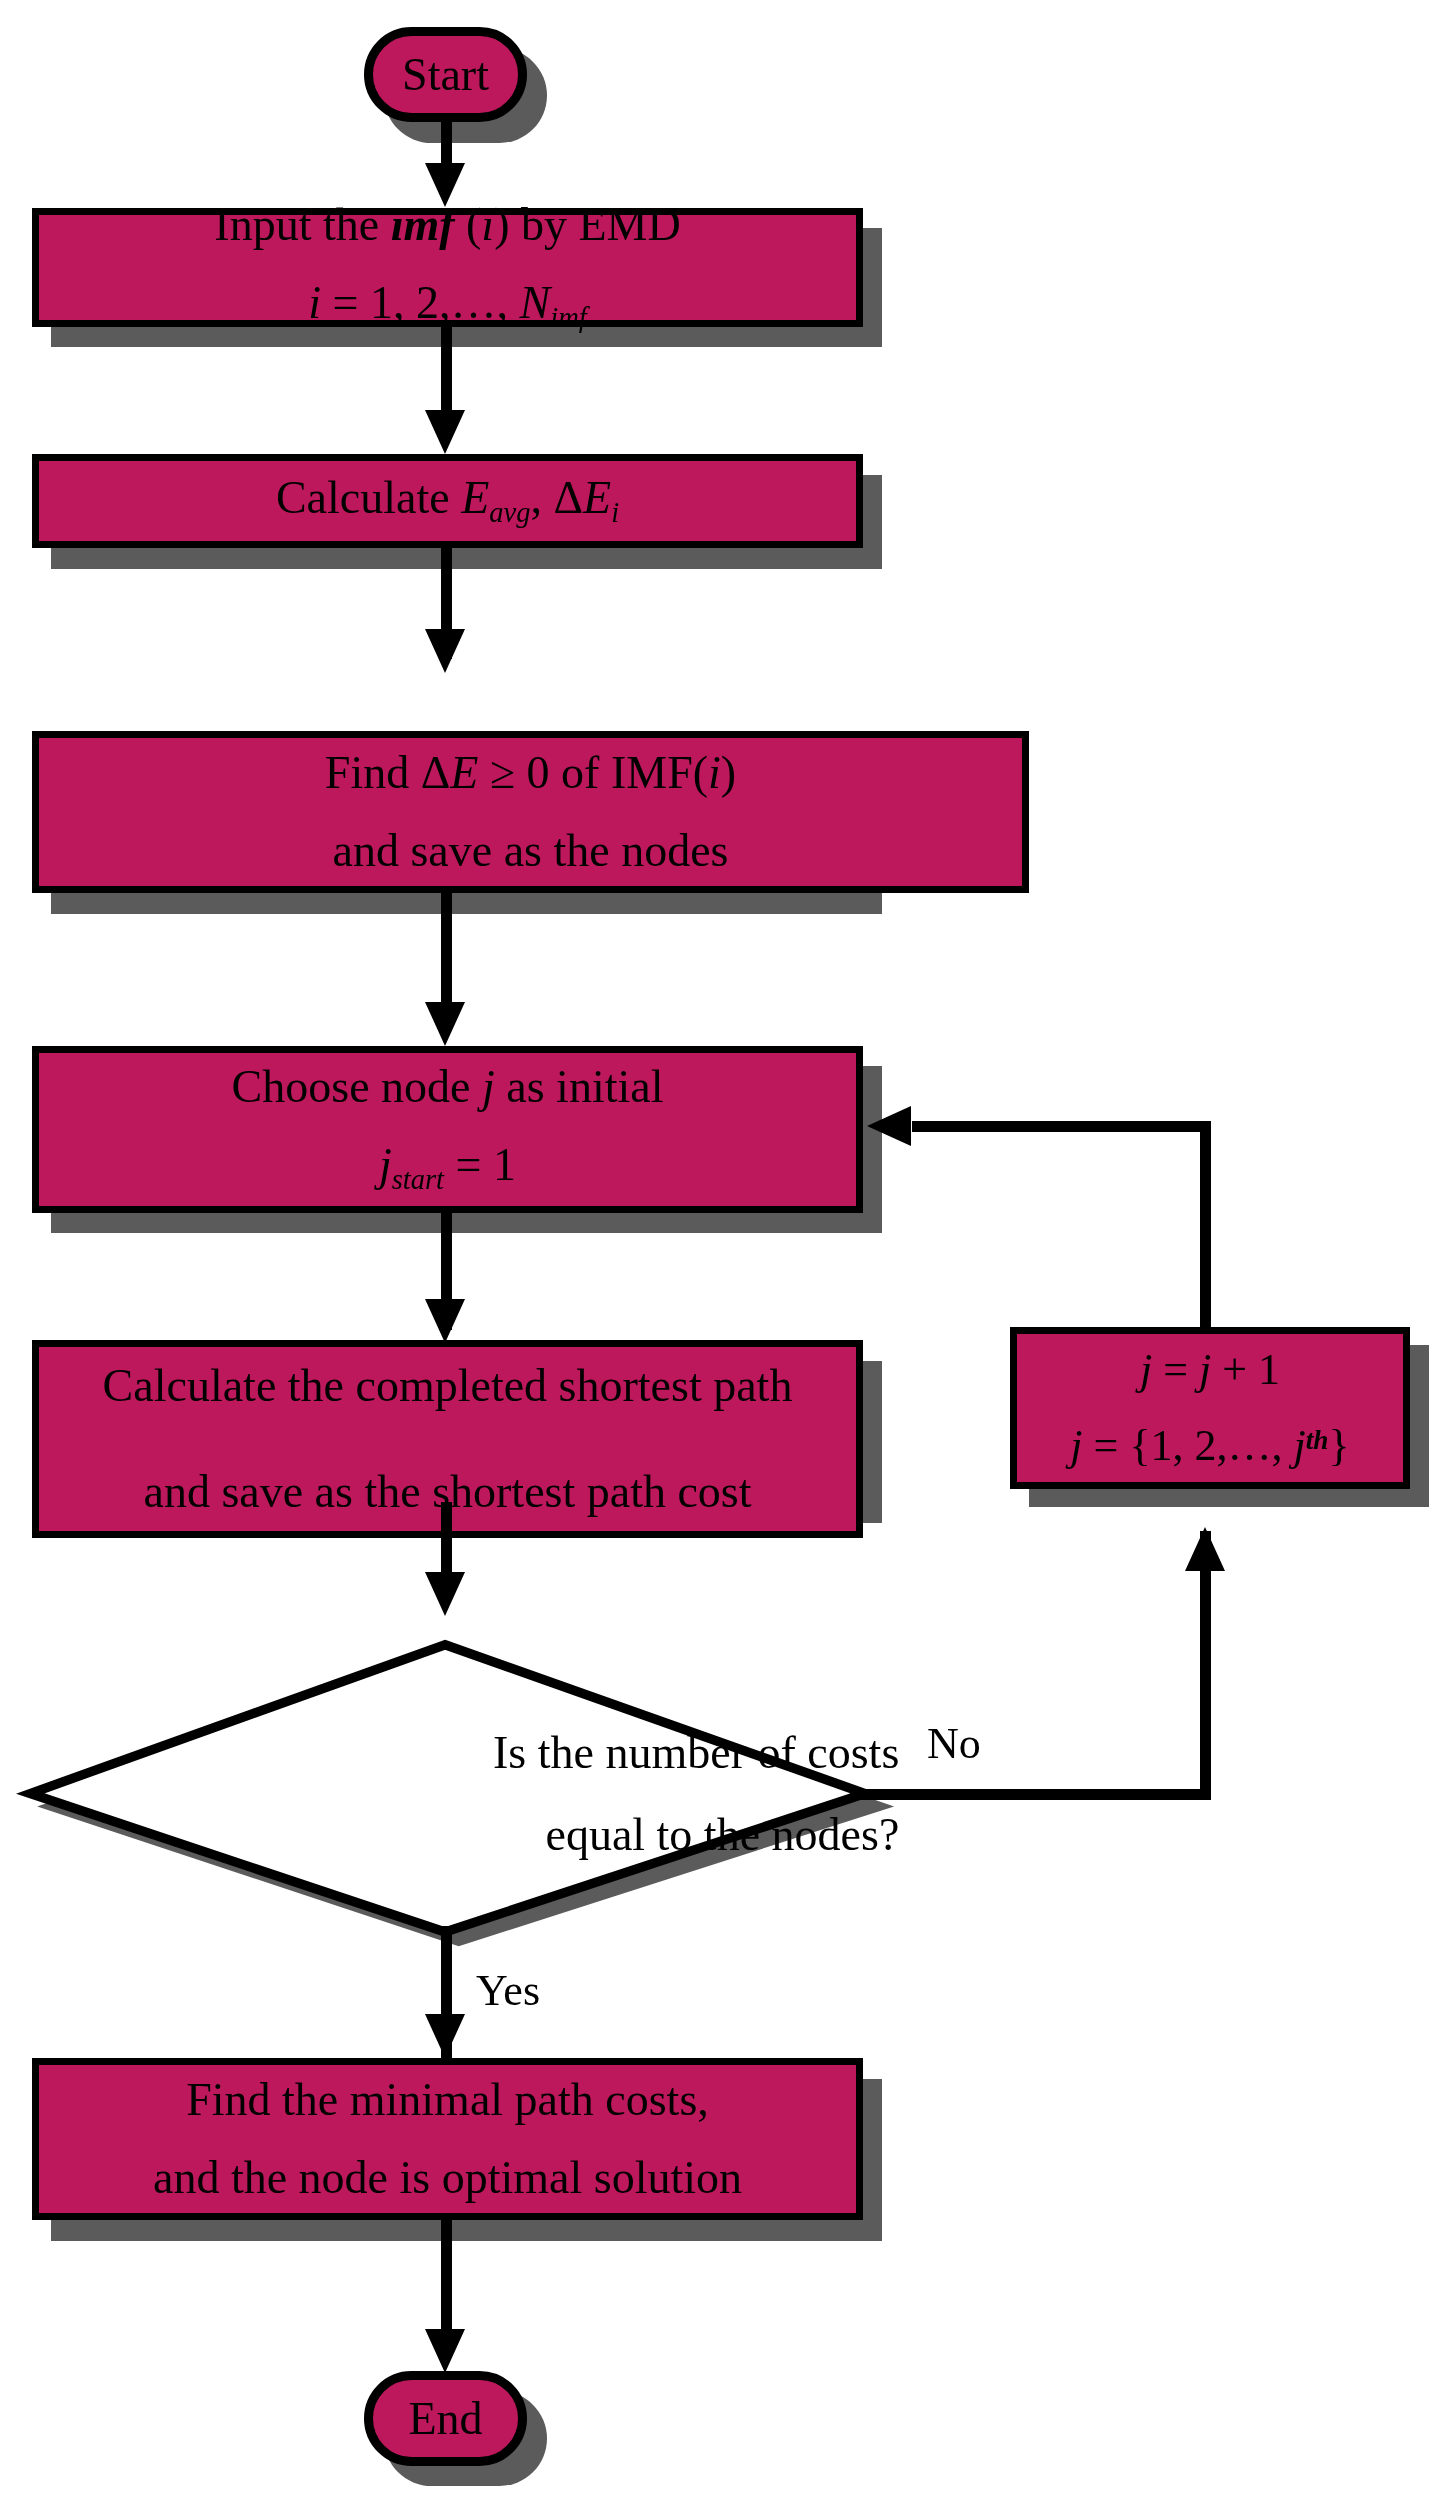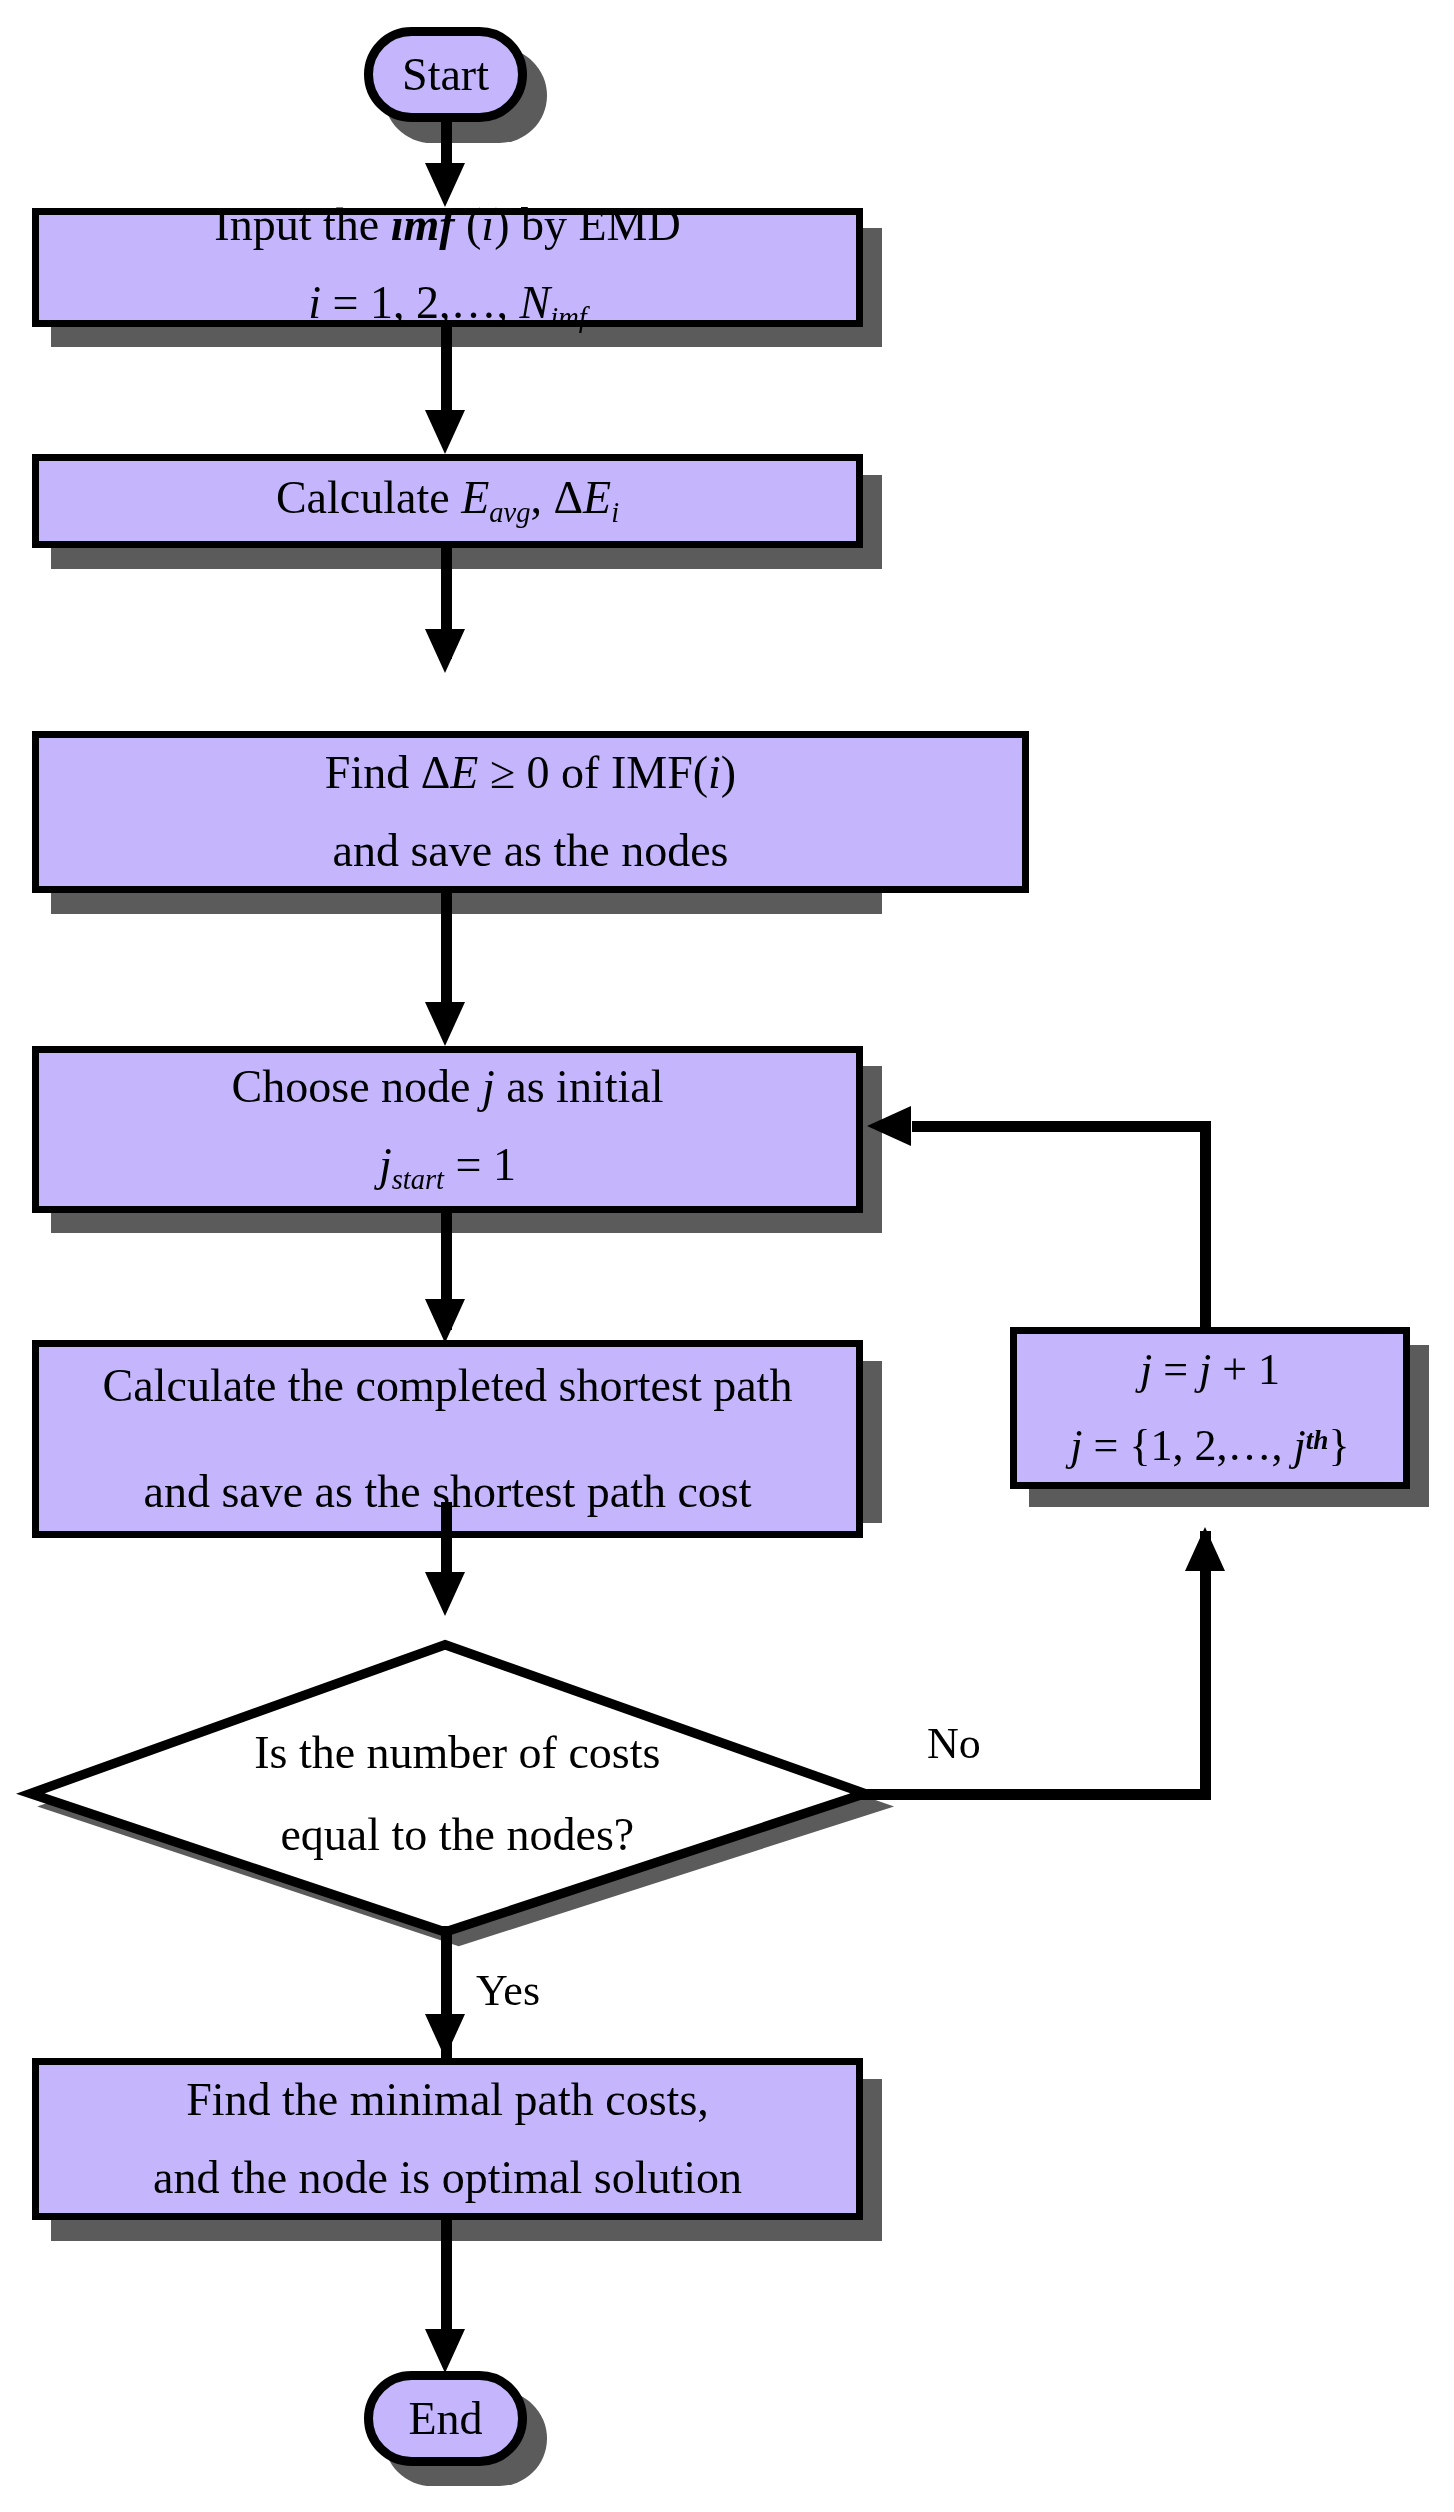--- a/index.html
+++ b/index.html
@@ -20,21 +20,21 @@
   }
 
   
   .shadow {
     position: absolute;
     background: #5b5b5b;
     z-index: 1;
   }
   .node {
     position: absolute;
-    background: #c4b5fd;
+    background: #be185d;
     border: 7.7px solid #000000;
     box-sizing: border-box;
     z-index: 2;
     display: flex;
     flex-direction: column;
     align-items: center;
     justify-content: center;
     text-align: center;
     color: #000000;
   }
@@ -213,21 +213,21 @@
   </div>
 
   <div class="conn" style="left:441px; top:1502px; width:11px; height:94px;"></div>
   <div class="arrow-down" style="left:425px; top:1572px;"></div>
 
   <div class="diamond-wrap" style="left:15.3px; top:1636px; width:884px; height:315px;">
     <svg width="884" height="315" viewBox="0 0 1040 370" aria-hidden="true">
       <polygon points="522,28 1020,200 522,360 40,200" fill="#5b5b5b" stroke="#5b5b5b" stroke-width="9"></polygon>
       <polygon points="506,10 1000,185 506,348 18,185" fill="#ffffff" stroke="#000000" stroke-width="11" stroke-linejoin="miter"></polygon>
     </svg>
-    <div class="diamond-text t-big" style="padding-bottom:8.5px;">
+    <div class="diamond-text t-big" style="padding-bottom:8.5px;align-items:flex-end;">
       <span class="line">Is the number of costs</span>
       <span class="gap-2"></span>
       <span class="line">equal to the nodes?</span>
     </div>
   </div>
 
   <div class="conn" style="left:850px; top:1789px; width:361px; height:11px;"></div>
   <div class="conn" style="left:1200px; top:1531px; width:11px; height:269px;"></div>
   <div class="arrow-up" style="left:1185px; top:1527px;"></div>
   <div class="edge-label t-label" style="left:927px; top:1718px;">No</div>

